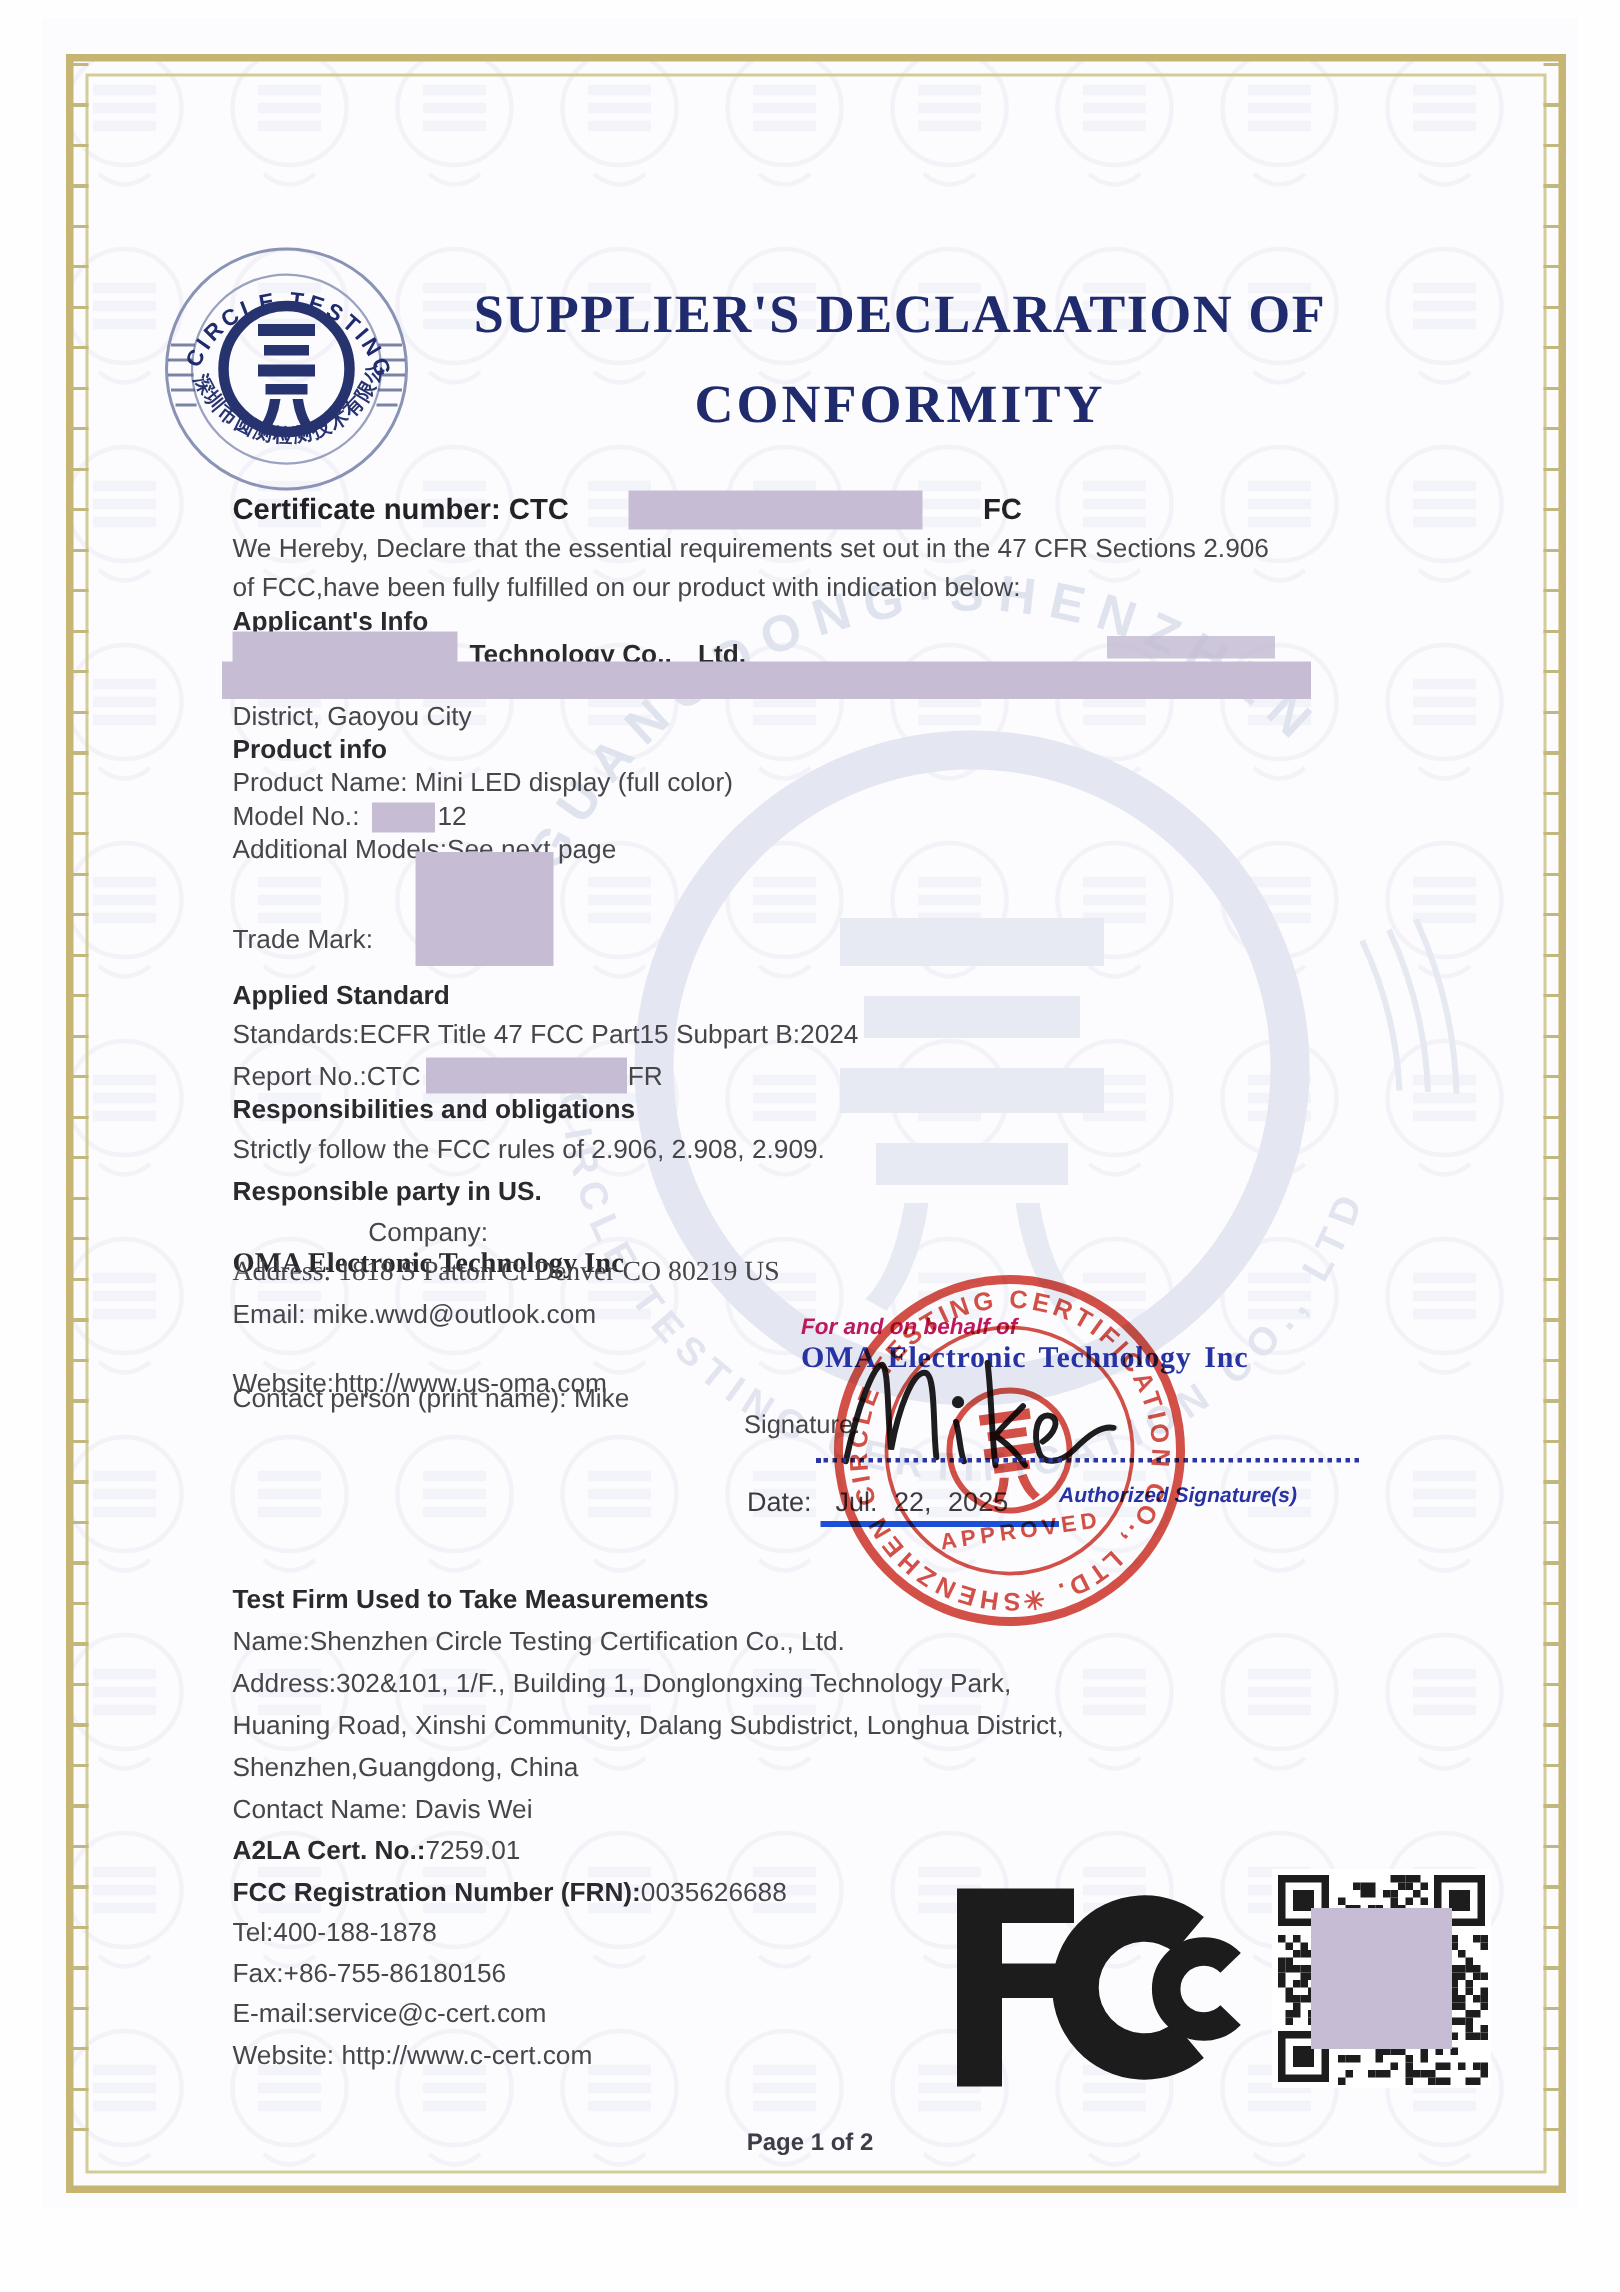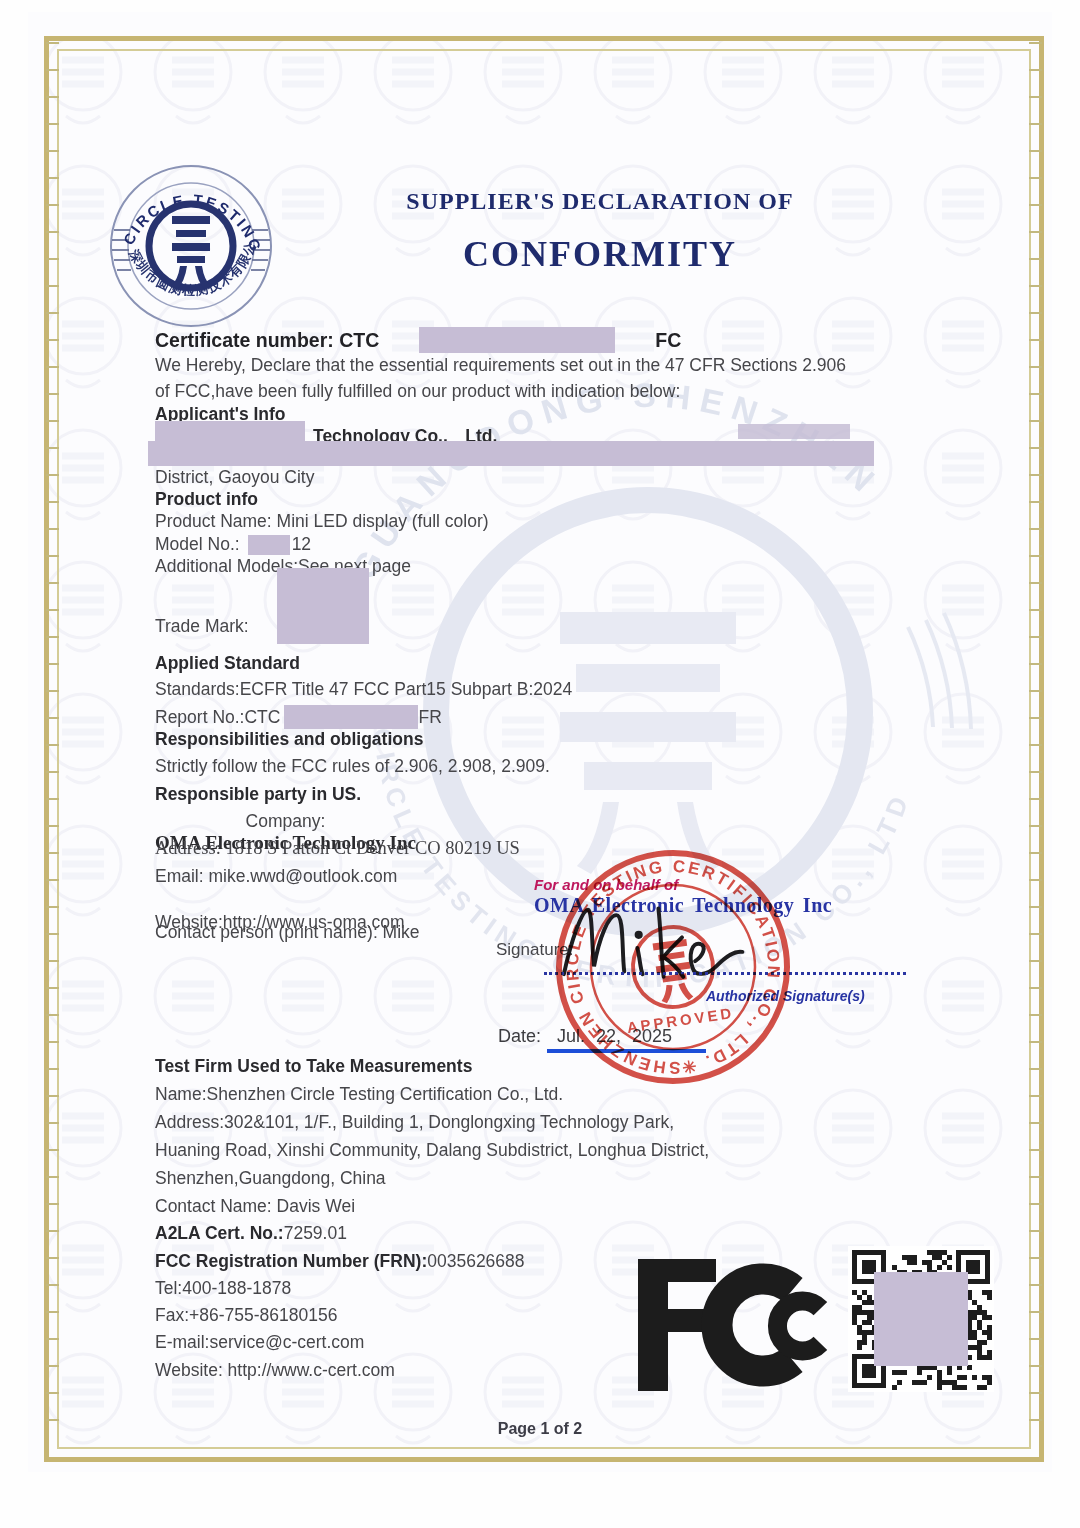--- a/index.html
+++ b/index.html
@@ -11,21 +11,21 @@
   .frame-inner{position:absolute;left:13px;top:13px;right:13px;bottom:13px;border:2px solid #d4cc96;}
   .ticks{position:absolute;top:30px;bottom:30px;width:13px;
          background:repeating-linear-gradient(180deg,#c2b87e 0 2px,transparent 2px 27px);}
   .ticks.left{left:18px;} .ticks.right{right:10px;}
   
   #wm{position:absolute;left:0;top:0;}
   
   #logo{position:absolute;left:106px;top:160px;width:170px;height:172px;}
   #title{position:absolute;left:255px;top:188px;width:690px;text-align:center;
          font-family:"Liberation Serif",serif;font-weight:bold;color:#1f2b6d;}
-  #title .t1{font-size:24px;letter-spacing:1px;}
+  #title .t1{font-size:36px;letter-spacing:1px;}
   #title .t2{font-size:36px;letter-spacing:2px;margin-top:18px;}
   
   .ln{position:absolute;left:155px;white-space:nowrap;display:flex;align-items:center;
       font-size:17.5px;color:#46464a;}
   .b{font-weight:bold;color:#2a2a2e;}
   .certline{font-size:19.5px;font-weight:bold;color:#222226;}
   .serif{font-family:"Liberation Serif",serif;}
   .red-bar{background:#c6bdd5;display:inline-block;}
   .sig-label{position:absolute;font-size:17px;color:#46464a;}
   .dotline{position:absolute;border-bottom:3px dotted #2a35a2;}
@@ -189,21 +189,21 @@
       <circle cx="63" cy="28" r="1.6" fill="#1d1d20"></circle>
       <path d="M78 8 C80 24 80 44 82 60"></path>
       <path d="M96 30 C88 38 83 43 82 45 C88 49 93 54 97 60"></path>
       <path d="M106 48 C112 44 115 37 110 35 C103 33 101 44 104 53 C106 60 115 59 122 52 C130 44 136 40 142 41"></path>
     </g>
   </svg>
 
   <div class="dotline" style="left:544px;top:972px;width:362px;"></div>
   <div class="auth" style="left:706px;top:988px;">Authorized Signature(s)</div>
 
-  <div class="dateline" style="left:498px;top:1026px;">
+  <div class="dateline" style="left:498px;top:991px;">
     <span>Date:</span>
     <span class="dval">Jul. 22, 2025</span>
   </div>
 
   <svg id="stamp" viewBox="0 0 242 242">
     <defs>
       <path id="stampRing" d="M 121 216 A 95 95 0 0 1 121 26 A 95 95 0 0 1 121 216" fill="none"></path>
     </defs>
     <g transform="rotate(-8 121 121)">
       <circle cx="121" cy="121" r="114" fill="none" stroke="#cf392e" stroke-width="6"></circle>

